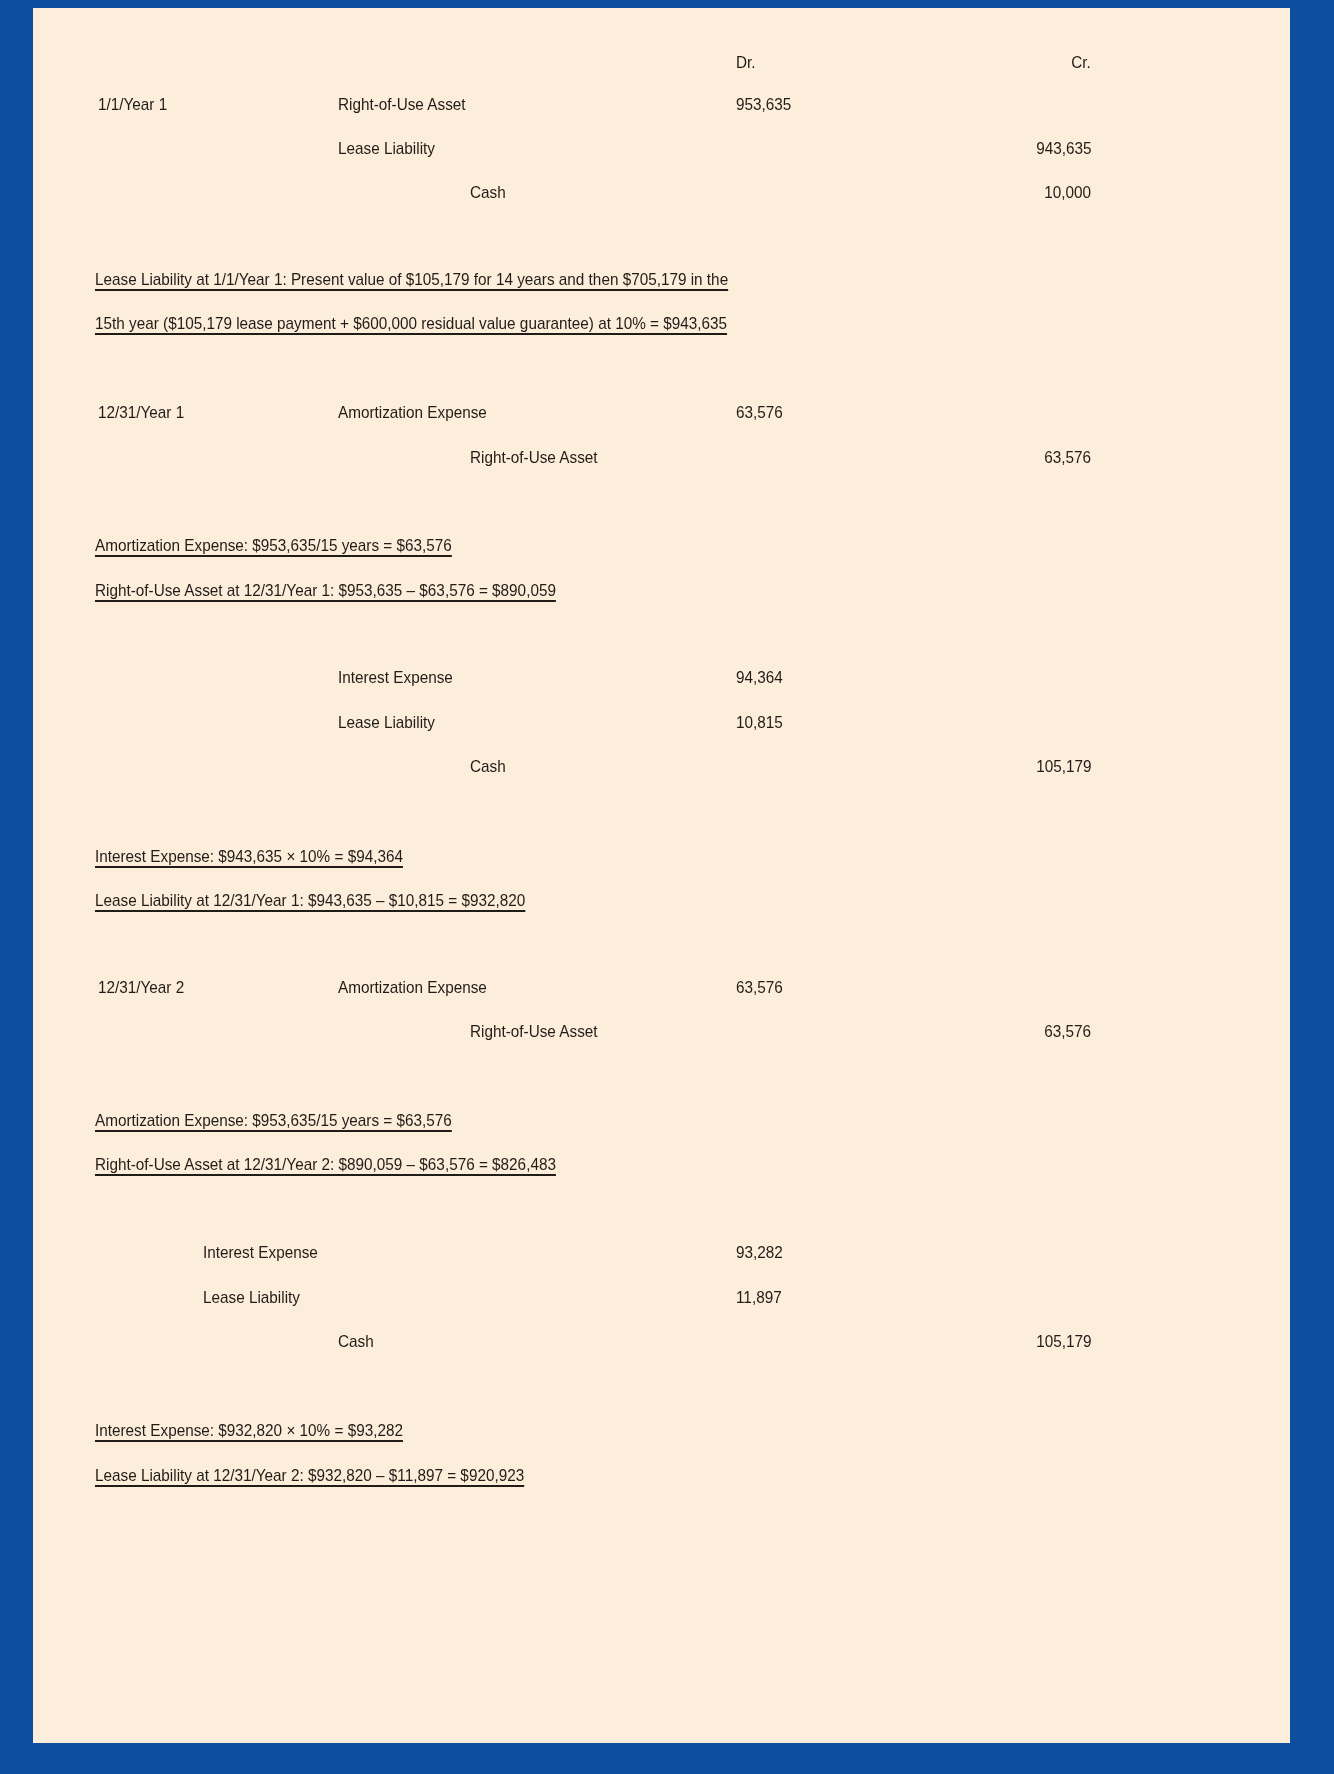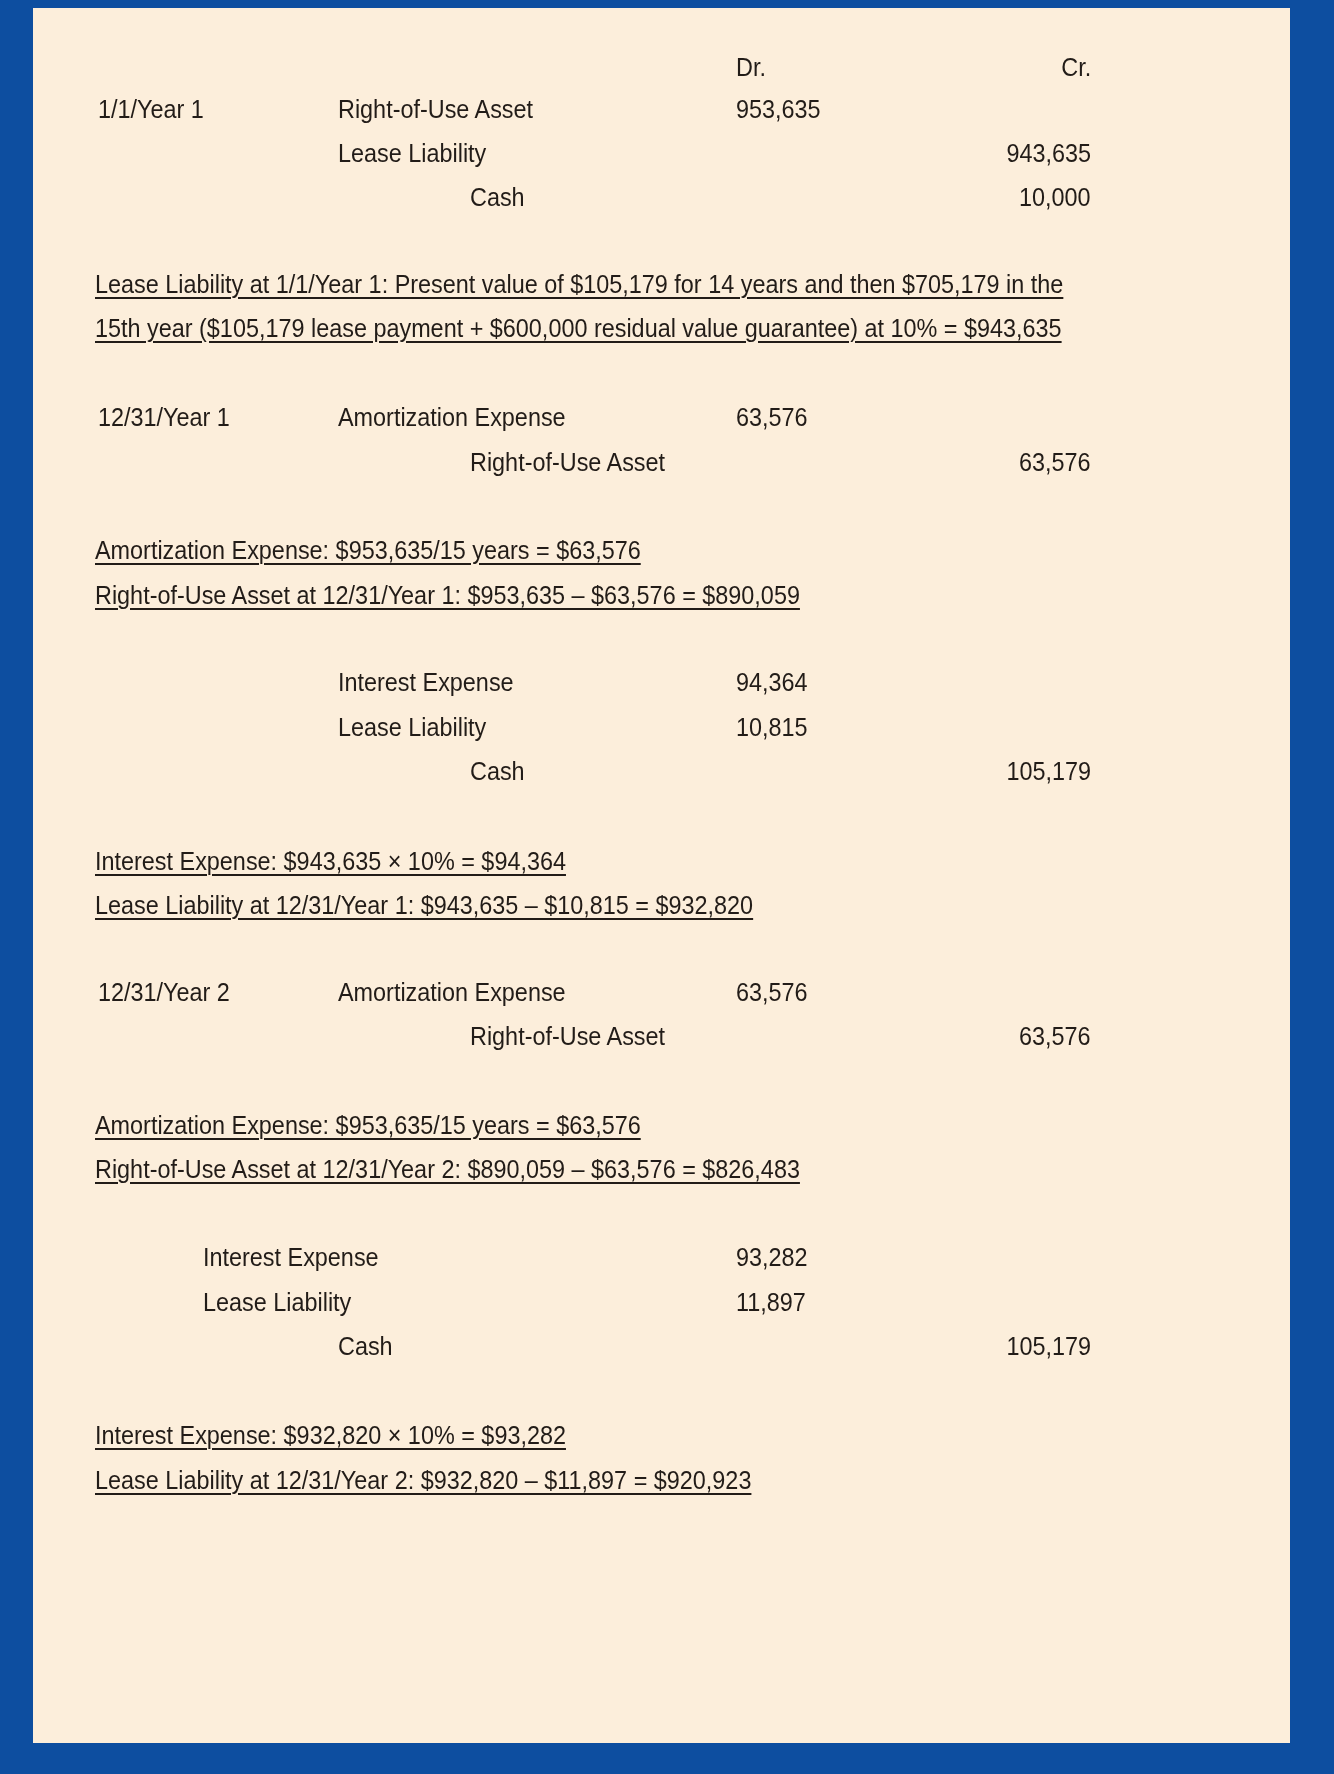--- a/index.html
+++ b/index.html
@@ -22,21 +22,21 @@
     top: 8px;
     width: 1257px;
     height: 1735px;
     background: #fceedb;
     box-sizing: border-box;
   }
   .sheet {
     position: relative;
     width: 100%;
     height: 100%;
-    font-size: 26px;
+    font-size: 17px;
     color: #221c18;
   }
   
   .ln {
     position: absolute;
     white-space: nowrap;
     transform: scaleX(0.9);
     transform-origin: left center;
     line-height: 1;
   }

